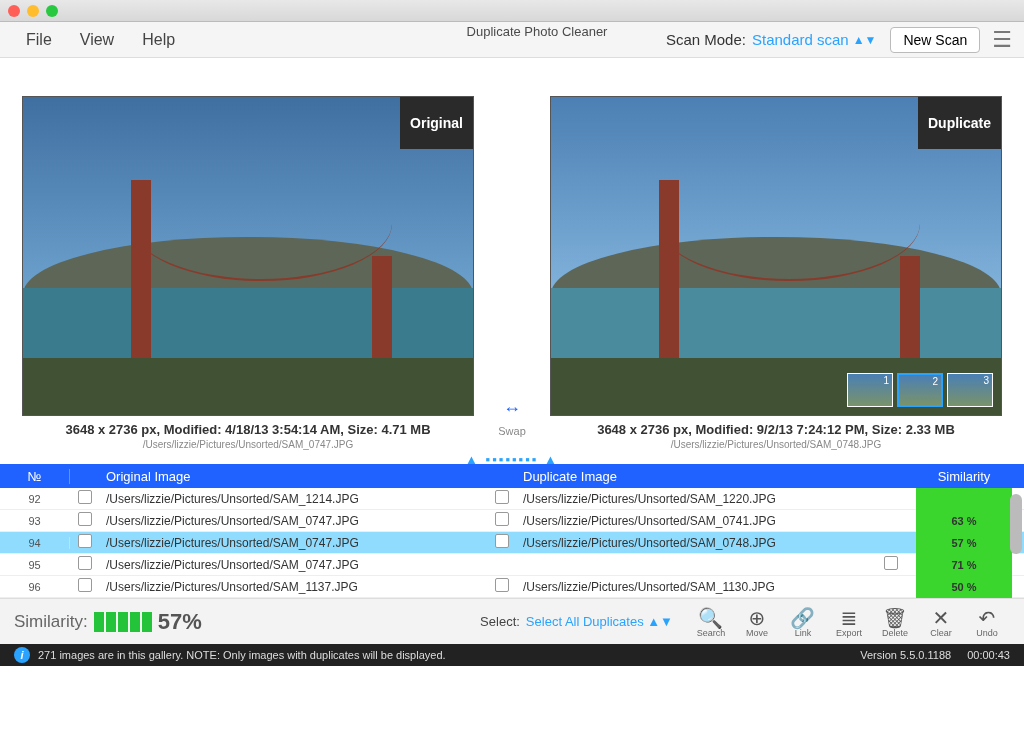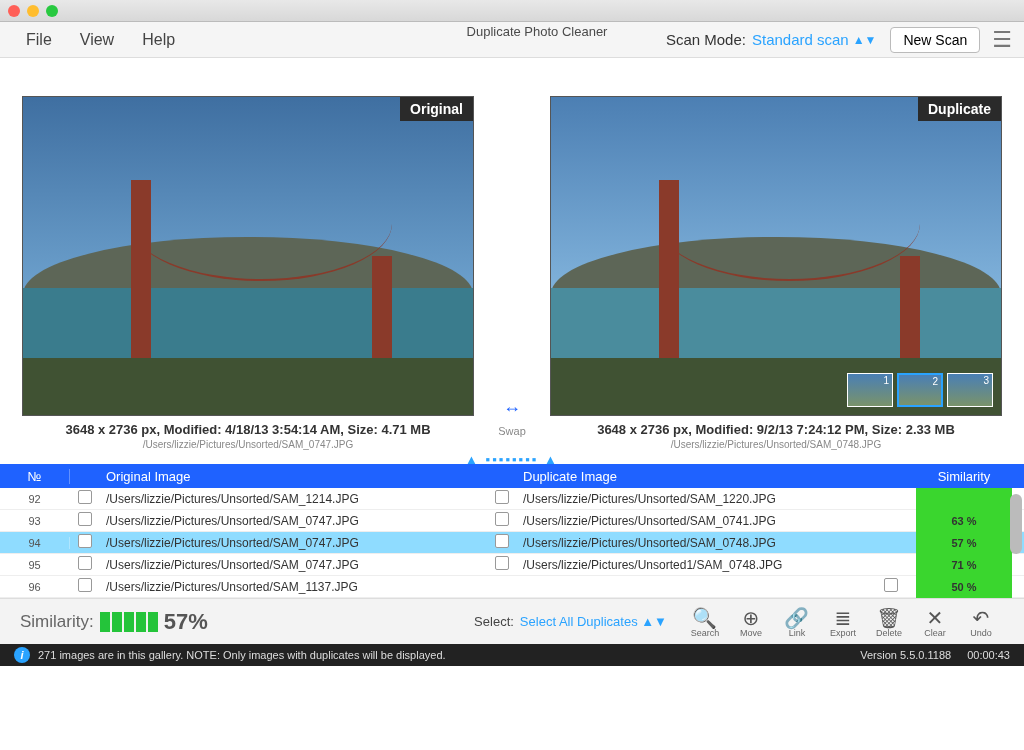--- a/index.html
+++ b/index.html
@@ -17,21 +17,21 @@
 .menubar .mode-icon { color:#2aa3ff; font-size:12px; margin-right:14px; }
 .menubar .newscan { background:#fff; border:1px solid #bbb; border-radius:4px; padding:4px 12px; font-size:14px; margin-right:12px; cursor:pointer; }
 .hamburger { font-size:22px; color:#777; cursor:pointer; }
 .statbar { display:flex; height:28px; }
 .statbar > div { flex:1; display:flex; align-items:center; justify-content:center; font-size:17px; font-weight:bold; color:#fff;margin-top:36px; }
 .stat-left { background:#1f62ff; }
 .stat-right { background:#0c4a6e;border-radius:11px; }
 .previews { display:flex; padding:10px 22px 4px; gap:18px; align-items:flex-start; }
 .preview-col { flex:1; position:relative; }
 .preview-frame { position:relative; width:100%; height:320px; background:#111; border:1px solid #555; overflow:hidden; }
-.badge { position:absolute; top:0; right:0; background:#2a2a2a; color:#fff; padding:4px 10px; font-size:14px; font-weight:bold; }
+.badge { position:absolute; top:0; right:0; background:#2a2a2a; color:#fff; padding:18px 10px; font-size:14px; font-weight:bold; }
 .thumbs { position:absolute; bottom:8px; right:8px; display:flex; gap:4px; }
 .thumb { width:46px; height:34px; border:1px solid #fff; background:linear-gradient(#4a7fb5,#7a936a); position:relative; font-size:10px; color:#fff; }
 .thumb.sel { border:2px solid #2aa3ff; }
 .thumb span { position:absolute; top:1px; right:3px; }
 .swap-col { display:flex; flex-direction:column; align-items:center; justify-content:center; height:320px; width:40px; }
 .swap-glyph { color:#1f62ff; font-size:18px; }
 .swap-label { color:#888; font-size:11px; margin-top:8px; }
 
 .bridge-img { position:absolute; inset:0; }
 .bridge-img .sky { position:absolute; top:0; left:0; right:0; height:60%; background:linear-gradient(#3f6fa1,#6ca0cc); }
@@ -55,21 +55,21 @@
 .c-orig { flex:1; }
 .c-dup { flex:1; }
 .c-sim { width:120px; text-align:center; }
 .tbody { max-height:110px; overflow:hidden; position:relative; }
 .trow { display:flex; height:22px; align-items:center; font-size:12px; border-bottom:1px solid #eee; }
 .trow.sel { background:#8fdcff; }
 .trow .c-num { color:#555; font-size:11px; }
 .chkbox { width:14px; height:14px; border:1px solid #999; border-radius:2px; background:#fff; display:inline-block; }
 .simbar { display:flex; align-items:center; justify-content:center; background:#3ad62e; height:27px; margin:0 4px; font-size:11px; font-weight:bold; }
 .scroll { position:absolute; right:2px; top:30px; width:12px; height:60px; background:#bbb; border-radius:6px; }
-.bottombar { height:46px; display:flex; align-items:center; padding:0 20px; background:#f3f3f3; border-top:1px solid #ddd; }
+.bottombar { height:46px; display:flex; align-items:center; padding:0 14px; background:#f3f3f3; border-top:1px solid #ddd; }
 .sim-label { font-size:17px; color:#666; margin-right:6px; }
 .sim-bars { display:flex; gap:2px; margin-right:6px; }
 .sim-bars span { width:10px; height:20px; background:#24c43a; }
 .sim-pct { font-size:22px; font-weight:bold; color:#555; }
 .bottombar .spacer { flex:1; }
 .sel-label { font-size:13px; color:#444; margin-right:6px; }
 .sel-val { color:#2aa3ff; font-size:13px; margin-right:15px; }
 .tool { display:flex; flex-direction:column; align-items:center; width:46px; cursor:pointer; }
 .tool .glyph { font-size:20px; color:#555; height:22px; }
 .tool .lbl { font-size:9px; color:#666; }
@@ -215,30 +215,30 @@
         <div class="c-dup">/Users/lizzie/Pictures/Unsorted/SAM_0748.JPG</div>
         <div class="c-sim">
           <div class="simbar">57 %</div>
         </div>
       </div>
       <div class="trow">
         <div class="c-num">95</div>
         <div class="c-chk"><span class="chkbox"></span></div>
         <div class="c-orig">/Users/lizzie/Pictures/Unsorted/SAM_0747.JPG</div>
         <div class="c-chk"><span class="chkbox"></span></div>
-        <div class="c-dup">/Users/lizzie/Pictures/Unsorted1/SAM_0748.JPG</div>
         <div class="c-sim">
           <div class="simbar">71 %</div>
         </div>
       </div>
       <div class="trow">
         <div class="c-num">96</div>
         <div class="c-chk"><span class="chkbox"></span></div>
         <div class="c-orig">/Users/lizzie/Pictures/Unsorted/SAM_1137.JPG</div>
         <div class="c-chk"><span class="chkbox"></span></div>
+        <div class="c-dup">/Users/lizzie/Pictures/Unsorted/SAM_1130.JPG</div>
         <div class="c-sim">
           <div class="simbar">50 %</div>
         </div>
       </div>
     </div>
   <div class="scroll"></div>
 </div>
 
 <div class="bottombar">
   <span class="sim-label">Similarity:</span>

